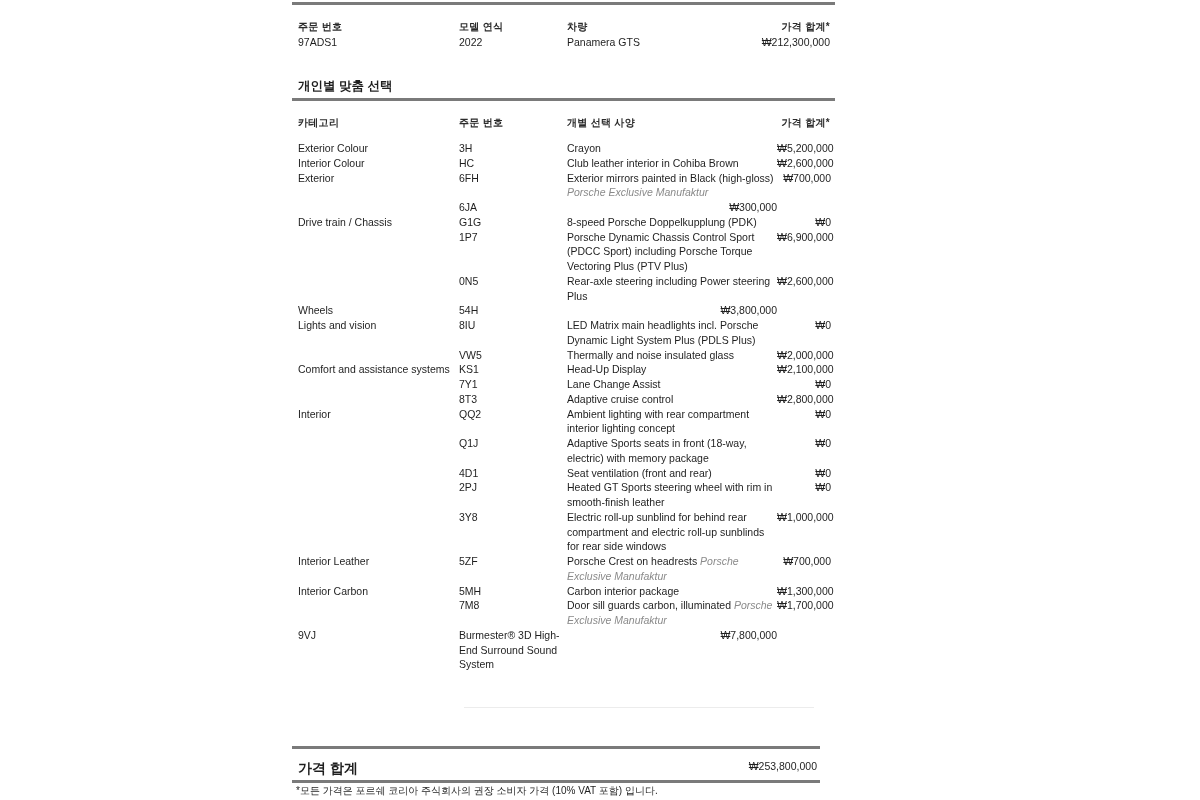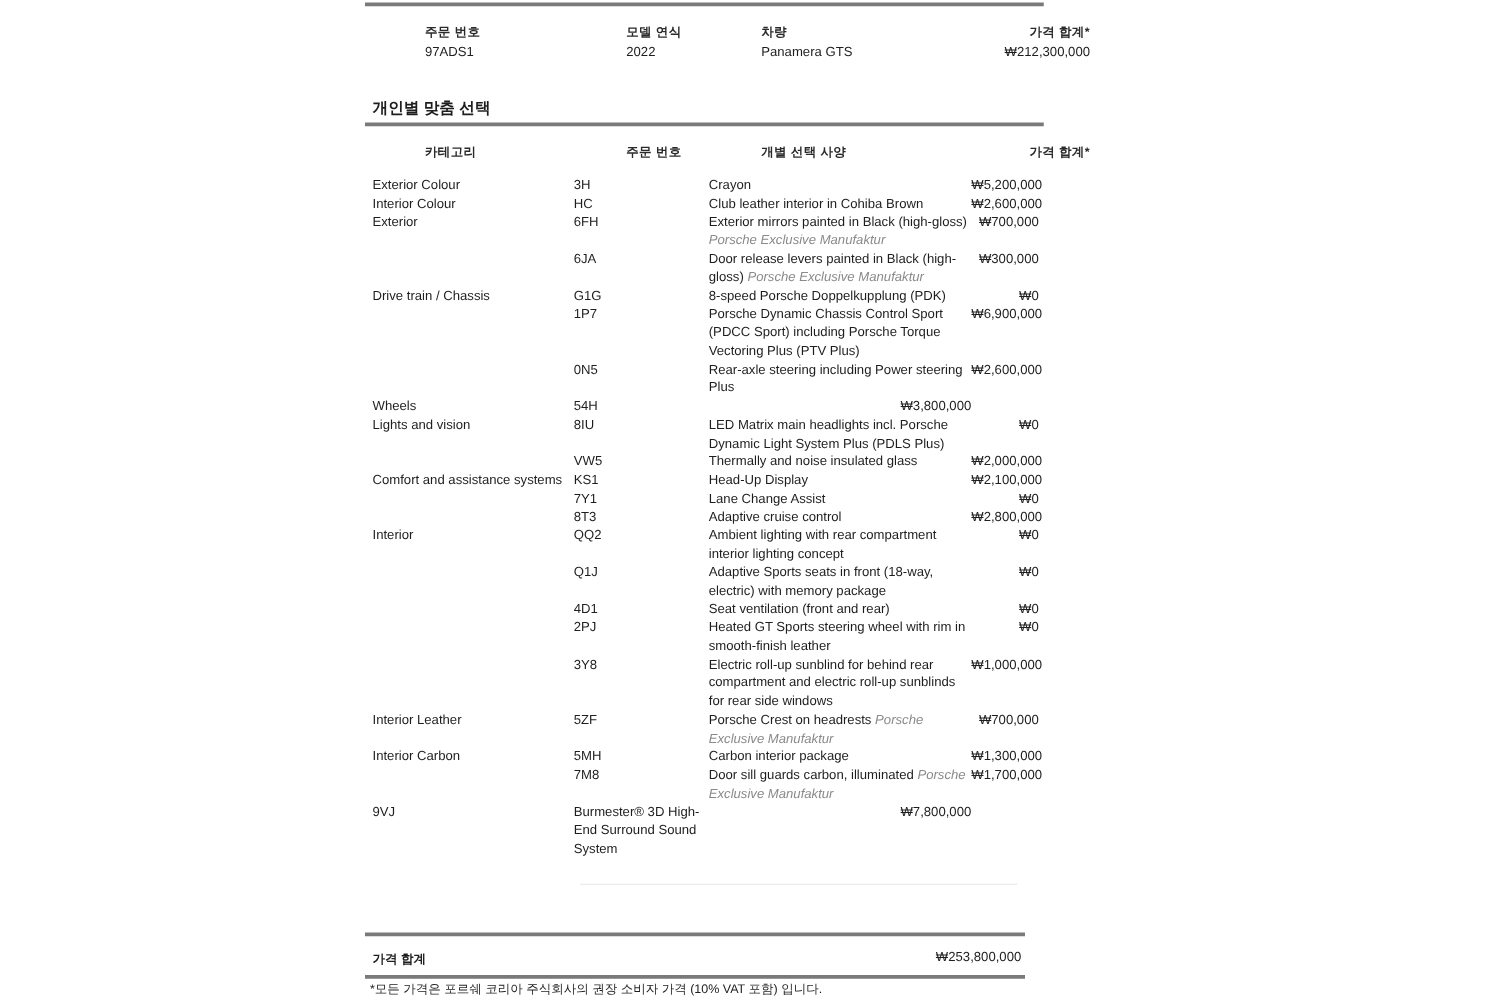--- a/index.html
+++ b/index.html
@@ -1,29 +1,29 @@
 <!DOCTYPE html>
 <html><head>
 <meta charset="utf-8">
 <style>
   html, body { margin: 0; padding: 0; background: #ffffff; }
   body { width: 1200px; height: 800px; position: relative; overflow: hidden;
          font-family: "Liberation Sans", sans-serif; color: #1e1e1e; }
   .rule-thick { position: absolute; height: 3px; background: #7a7a7a; }
-  .abs { position: absolute; font-size: 10.5px; line-height: 14.75px; white-space: nowrap; margin-left: 42px; }
+  .abs { position: absolute; font-size: 10.5px; line-height: 14.75px; white-space: nowrap; }
   .hdr { font-weight: bold; font-size: 10px; color: #2a2a2a; letter-spacing: 0.3px; }
   .right { text-align: right; }
   .section-title { position: absolute; left: 298px; top: 78px; font-size: 12.5px; font-weight: bold; color: #1e1e1e; }
   .table { position: absolute; left: 298px; top: 141px; width: 533px; }
   .row { display: grid; grid-template-columns: 161px 108px 210px 54px; font-size: 10.5px; line-height: 14.75px; }
   .row .price { text-align: right; white-space: nowrap; }
   .row .desc { white-space: normal; }
   .excl { font-style: italic; color: #8a8a8a; margin-top: 12px; }
   .sep-faint { position: absolute; left: 464px; top: 707px; width: 350px; height: 1px; background: #ececec; }
-  .total-label { position: absolute; left: 298px; top: 760px; font-size: 10px; font-weight: bold; }
+  .total-label { position: absolute; left: 298px; top: 760px; font-size: 14px; font-weight: bold; }
   .total-value { position: absolute; left: 700px; width: 117px; top: 760px; text-align: right; font-size: 10.5px; }
   .footnote { position: absolute; left: 296px; top: 784px; font-size: 10px; color: #1e1e1e; }
 </style>
 </head>
 <body>
 
 <div class="rule-thick" style="left:292px; top:2px; width:543px;"></div>
 
 <div class="abs hdr" style="left:298px; top:20px;">주문 번호</div>
 <div class="abs hdr" style="left:459px; top:20px;">모델 연식</div>
@@ -58,21 +58,20 @@
     </div>
     <div class="row">
       <div>Exterior</div>
       <div>6FH</div>
       <div class="desc"><span>Exterior mirrors painted in Black (high-gloss)</span>  <span class="excl">Porsche Exclusive Manufaktur</span></div>
       <div class="price">₩700,000</div>
     </div>
     <div class="row">
       <div></div>
       <div>6JA</div>
-      <div class="desc"><span>Door release levers painted in Black (high-gloss)</span>  <span class="excl">Porsche Exclusive Manufaktur</span></div>
       <div class="price">₩300,000</div>
     </div>
     <div class="row">
       <div>Drive train / Chassis</div>
       <div>G1G</div>
       <div class="desc"><span>8-speed Porsche Doppelkupplung (PDK)</span></div>
       <div class="price">₩0</div>
     </div>
     <div class="row">
       <div></div>

